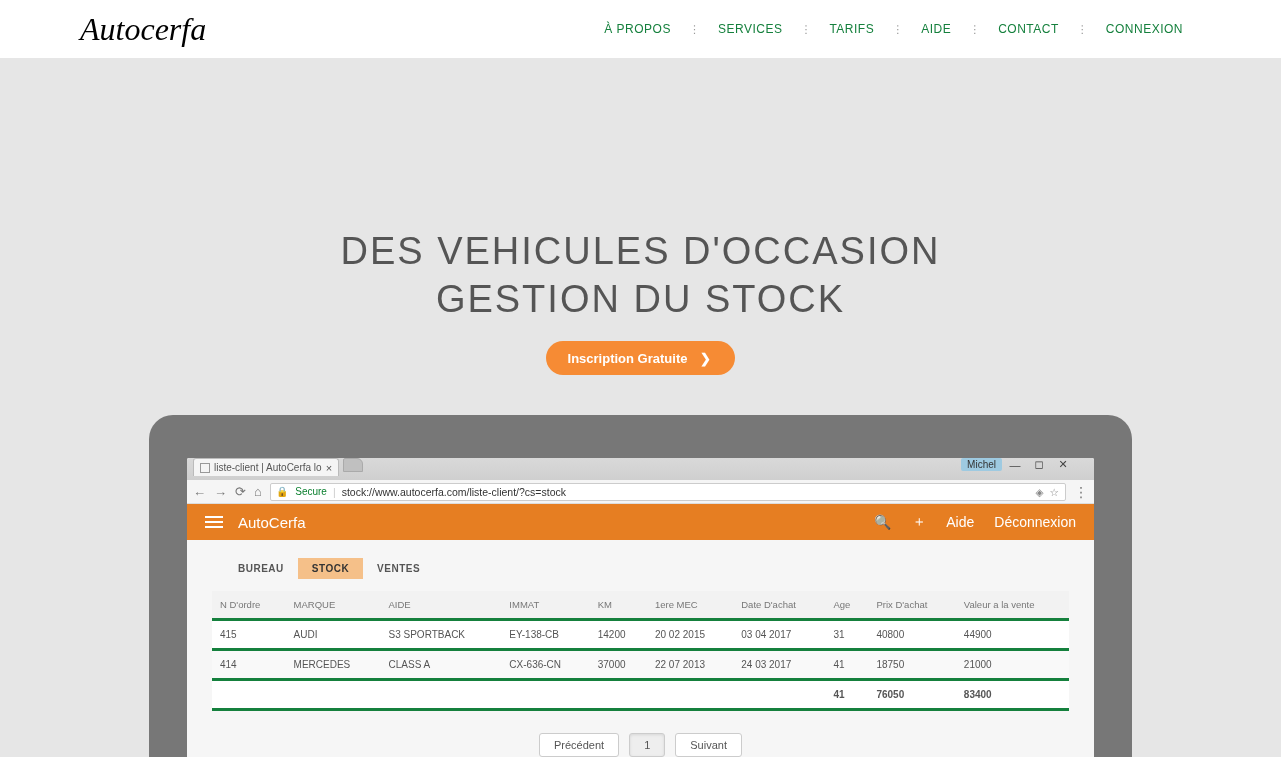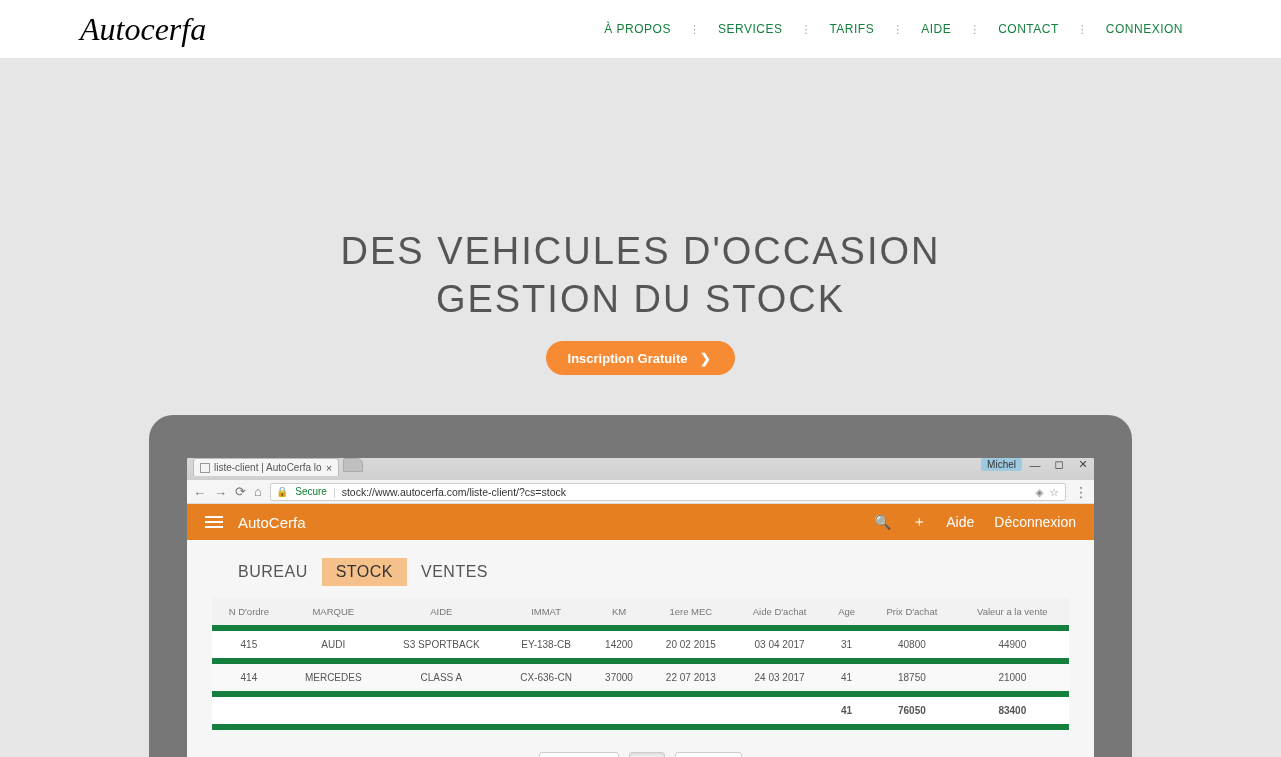--- a/index.html
+++ b/index.html
@@ -107,21 +107,21 @@
       display: flex;
       align-items: center;
       gap: 4px;
       font-size: 10px;
       color: #555;
       min-width: 120px;
     }
     .tab .doc { width: 10px; height: 10px; border: 1px solid #999; }
     .tab .close { margin-left: auto; font-size: 11px; cursor: pointer; }
     .newtab { width: 20px; height: 14px; background: #c0c0c0; margin-left: 4px; border-radius: 2px 6px 0 0; border: 1px solid #aaa; margin-bottom: 1px; }
-    .win-controls { margin-left: auto; display: flex; align-items: center; gap: 2px; padding-right: 0; }
+    .win-controls { margin-left: auto; display: flex; align-items: center; gap: 2px; padding-right: 20px; }
     .user-badge { background: #9ecae1; border-radius: 2px; padding: 1px 6px; font-size: 10px; color: #333; }
     .win-btn { width: 22px; text-align: center; color: #444; font-size: 11px; cursor: pointer; }
     
     .urlbar {
       background: #f5f5f5;
       border-bottom: 1px solid #ddd;
       height: 24px;
       display: flex;
       align-items: center;
       padding: 0 6px;
@@ -176,41 +176,42 @@
       position: relative;
     }
     .app-tabs {
       display: flex;
       gap: 0;
       margin-bottom: 12px;
       padding-left: 12px;
     }
     .app-tab {
       padding: 5px 14px;
-      font-size: 16px;
+      font-size: 10px;
       color: #555;
       cursor: pointer;
       letter-spacing: 0.5px;
+      font-weight: bold;
     }
     .app-tab.active {
       background: #f5c089;
       color: #333;
     }
     
     table {
       width: 100%;
       border-collapse: collapse;
       background: #fff;
       font-size: 10px;
       color: #555;
     }
     th, td {
-      text-align: center;
+      text-align: left;
       padding: 8px 8px;
-      border-bottom: 6px solid #15803d;
+      border-bottom: 3px solid #15803d;
       margin-top: 17px;
     }
     th {
       background: #f2f2f2;
       font-weight: normal;
       color: #777;
       font-size: 9.5px;
     }
     tbody tr:nth-child(odd) { background: #fff; }
     tbody tr:nth-child(even) { background: #f9f9f9; }
@@ -327,21 +328,21 @@
 
       <table>
         <thead>
           <tr>
             <th>N D'ordre</th>
             <th>MARQUE</th>
             <th>AIDE</th>
             <th>IMMAT</th>
             <th>KM</th>
             <th>1ere MEC</th>
-            <th>Aide D'achat</th>
+            <th>Date D'achat</th>
             <th>Age</th>
             <th>Prix D'achat</th>
             <th>Valeur a la vente</th>
           </tr>
         </thead>
         <tbody id="tbody">
             <tr>
               <td>415</td>
               <td>AUDI</td>
               <td>S3 SPORTBACK</td>

